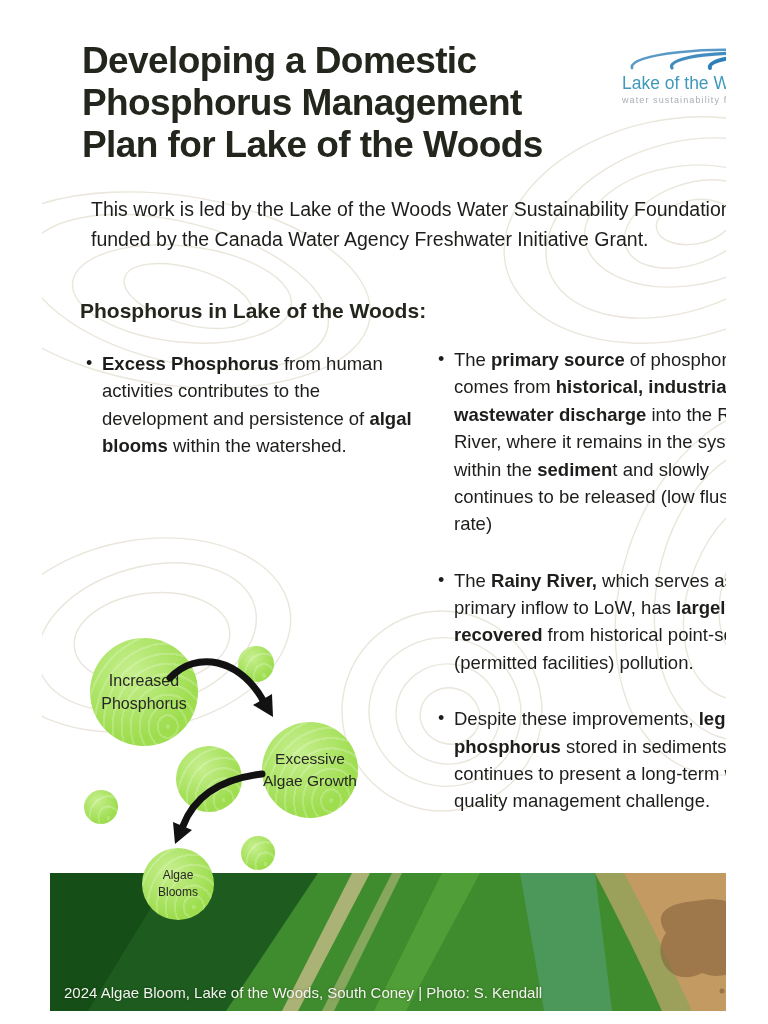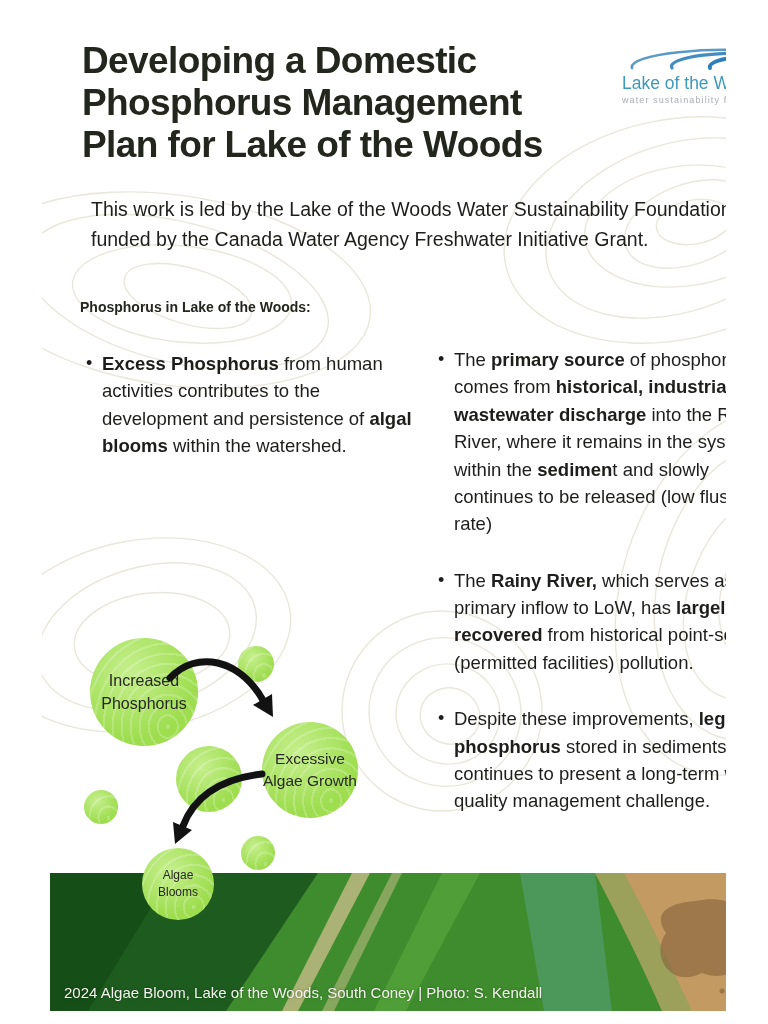--- a/index.html
+++ b/index.html
@@ -29,21 +29,21 @@
   .oo-wrap .dot1 { left:1px;  background:var(--logo_blue); }
   .oo-wrap .dot2 { left:10px; background:var(--logo_green); }
   .logo-tagline { font-size:9px; letter-spacing:1.1px; color:var(--logo_gray); margin-top:2px; white-space:nowrap; }
 
   .intro {
     position:absolute; left:49px; top:194px; width:706px;
     font-size:19.5px; line-height:1.55; color:var(--body_ink);
   }
   .section-heading {
     position:absolute; left:38px; top:299px;
-    font-size:14px; font-weight:bold; color:var(--title_ink);
+    font-size:21px; font-weight:bold; color:var(--title_ink);
   }
 
   
   .col { position:absolute; font-size:18.5px; line-height:1.48; color:var(--body_ink); }
   .col-left  { left:42px;  top:350px; width:330px; }
   .col-right { left:394px; top:346px; width:350px; }
   .col ul { list-style:none; }
   .col li { position:relative; padding-left:18px; }
   .col-left  li { margin-bottom:26px; }
   .col-right li { margin-bottom:29px; }

